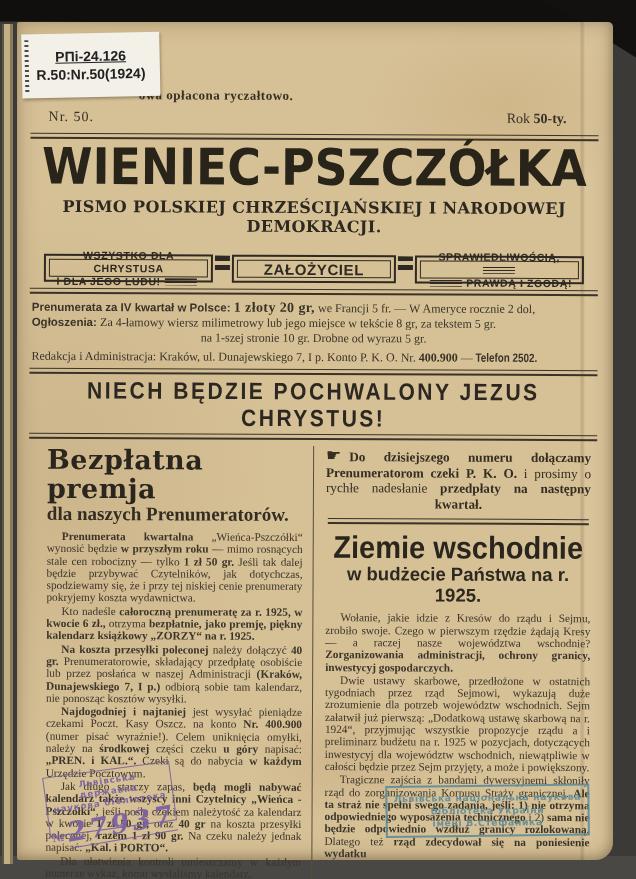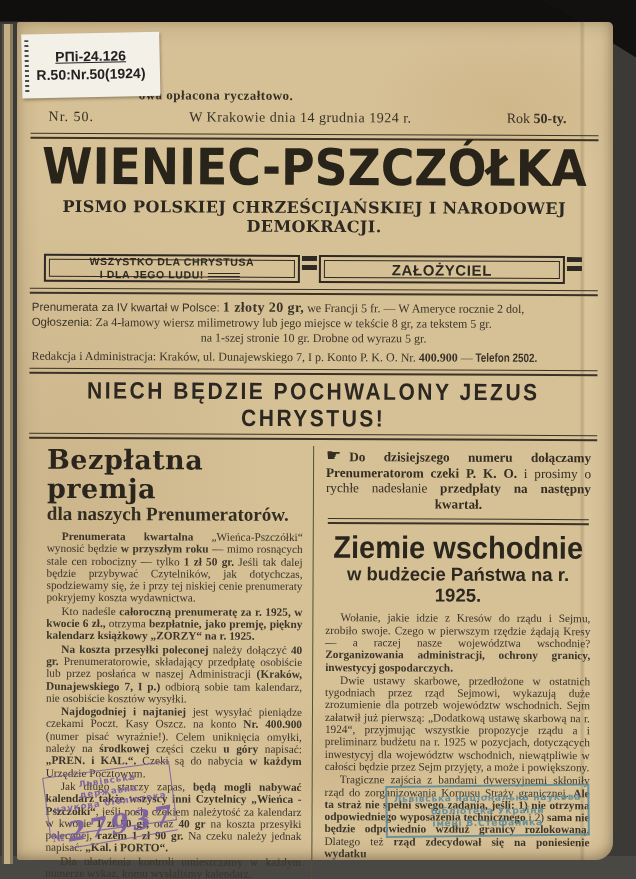--- a/index.html
+++ b/index.html
@@ -53,21 +53,21 @@
   .connector{width:15px;align-self:center;height:15px;margin:0 2px;background:linear-gradient(#2e2922 0 5px,transparent 5px 9px,#2e2922 9px 14px,transparent 14px 100%);}
   .lines3{display:inline-block;width:32px;height:7px;margin:0 4px;vertical-align:middle;background:repeating-linear-gradient(#2e2922 0 1.4px, transparent 1.4px 3.2px);}
 
   
   .info{margin:5px 16px 4px 16px;font-size:12px;line-height:15px;color:#3a3428;}
   .info p{margin:0;}
   .info .center{text-align:center;}
   .info .l4{margin-top:4px;}
   .b{font-weight:bold;}
   .xb{font-weight:bold;font-size:14px;letter-spacing:.4px;}
-  .bs{font-family:"Liberation Sans",sans-serif;font-weight:normal;font-size:11.5px;}
+  .bs{font-family:"Liberation Sans",sans-serif;font-weight:bold;font-size:11.5px;}
   .cb{font-family:"Liberation Sans",sans-serif;font-weight:bold;display:inline-block;transform:scaleX(.82);transform-origin:left;}
 
   .banner{text-align:center;font-family:"Liberation Sans",sans-serif;font-weight:bold;font-size:21px;letter-spacing:2.5px;color:#2c2720;margin:6px 0 5px;transform:scaleY(1.12);}
 
   
   .cols{display:flex;margin:6px 14px 0 14px;min-height:398px;}
   .col{width:50%;box-sizing:border-box;}
   .col.left{padding:0 10px 0 18px;}
   .col.right{border-left:1px solid #564e3c;padding:2px 6px 0 12px;}
   .col p{margin:0;font-size:11.3px;line-height:12.3px;text-align:justify;text-indent:15px;color:#3b352a;}
@@ -104,40 +104,43 @@
     <div class="content">
 
       <div class="header-zone">
         <div class="lib-label">
           <div class="lib-line1">РПі-24.126</div>
           <div class="lib-line2">R.50:Nr.50(1924)</div>
         </div>
         <div class="postal">owa opłacona ryczałtowo.</div>
         <div class="issue-row">
           <span class="issue-no">Nr. 50.</span>
-          <span class="dateline">W Krakowie dnia 14 grudnia 1924 r.</span>
           <span class="rok"><span>Rok</span>&nbsp;<b>50-ty.</b></span>
         </div>
       </div>
 
       <div class="rule"></div>
 
       <h1 class="masthead">WIENIEC-PSZCZÓŁKA</h1>
       <div class="mast-sub">PISMO POLSKIEJ CHRZEŚCIJAŃSKIEJ I NARODOWEJ DEMOKRACJI.</div>
 
       <div class="boxes-row">
         <div class="mbox mbox1">
           <div class="bx1">WSZYSTKO DLA CHRYSTUSA</div>
           <div class="bx2"><span>I DLA JEGO LUDU!</span><span class="lines3"></span></div>
         </div>
         <div class="connector"></div>
         <div class="mbox mbox2">
           <div class="bx1">ZAŁOŻYCIEL</div>
         </div>
         <div class="connector"></div>
+        <div class="mbox mbox3">
+          <div class="bx1"><span>SPRAWIEDLIWOŚCIĄ,</span><span class="lines3"></span></div>
+          <div class="bx2"><span class="lines3"></span><span>PRAWDĄ I ZGODĄ!</span></div>
+        </div>
       </div>
 
       <div class="rule"></div>
 
       <div class="info">
         <p><span class="bs">Prenumerata za IV kwartał w Polsce: </span><span class="xb">1 złoty 20 gr,</span><span> we Francji 5 fr. — W Ameryce rocznie 2 dol,</span></p>
         <p><span class="bs">Ogłoszenia: </span><span>Za 4-łamowy wiersz milimetrowy lub jego miejsce w tekście 8 gr, za tekstem 5 gr.</span></p>
         <p class="center"><span>na 1-szej stronie 10 gr. Drobne od wyrazu 5 gr.</span></p>
         <p class="l4"><span>Redakcja i Administracja: Kraków, ul. Dunajewskiego 7, I p. Konto P. K. O. Nr. </span><span class="b">400.900</span><span> — </span><span class="cb">Telefon 2502.</span></p>
       </div>
@@ -146,21 +149,21 @@
       <div class="banner">NIECH BĘDZIE POCHWALONY JEZUS CHRYSTUS!</div>
       <div class="rule"></div>
 
       <div class="cols">
 
         <div class="col left">
           <h2 class="serif-title">Bezpłatna premja</h2>
           <h3 class="serif-sub">dla naszych Prenumeratorów.</h3>
           <p><span class="b">Prenumerata kwartalna </span><span>„Wieńca-Pszczółki“ wynosić będzie </span><span class="b">w przyszłym roku</span><span> — mimo rosnących stale cen robocizny — tylko </span><span class="b">1 zł 50 gr.</span><span> Jeśli tak dalej będzie przybywać Czytelników, jak dotychczas, spodziewamy się, że i przy tej niskiej cenie prenumeraty pokryjemy koszta wydawnictwa.</span></p>
           <p><span>Kto nadeśle </span><span class="b">całoroczną prenumeratę za r. 1925,</span><span> </span><span class="b">w kwocie 6 zł.,</span><span> otrzyma </span><span class="b">bezpłatnie, jako premję,</span><span> </span><span class="b">piękny kalendarz książkowy „ZORZY“ na r. 1925.</span></p>
-          <p><span class="b">Na koszta przesyłki poleconej</span><span> należy dołączyć </span><span class="b">40 gr.</span><span> Prenumeratorowie, składający przedpłatę osobiście lub przez posłańca w naszej Administracji </span><span class="b">(Kraków, Dunajewskiego 7, I p.)</span><span> odbiorą sobie tam kalendarz, nie osobiście kosztów wysyłki.</span></p>
+          <p><span class="b">Na koszta przesyłki poleconej</span><span> należy dołączyć </span><span class="b">40 gr.</span><span> Prenumeratorowie, składający przedpłatę osobiście lub przez posłańca w naszej Administracji </span><span class="b">(Kraków, Dunajewskiego 7, I p.)</span><span> odbiorą sobie tam kalendarz, nie ponosząc kosztów wysyłki.</span></p>
           <p><span class="b">Najdogodniej i najtaniej</span><span> jest wysyłać pieniądze czekami Poczt. Kasy Oszcz. na konto </span><span class="b">Nr. 400.900</span><span> (numer pisać wyraźnie!). Celem uniknięcia omyłki, należy na </span><span class="b">środkowej</span><span> części czeku </span><span class="b">u góry</span><span> napisać: </span><span class="b">„PREN. i KAL.“.</span><span> Czeki są do nabycia </span><span class="b">w każdym</span><span> Urzędzie Pocztowym.</span></p>
           <p><span>Jak długo starczy zapas, </span><span class="b">będą mogli nabywać kalendarz także wszyscy inni Czytelnicy „Wieńca - Pszczółki“</span><span>, jeśli poślą czekiem należytość za kalendarz w kwocie </span><span class="b">1 zł 50 gr,</span><span> oraz </span><span class="b">40 gr</span><span> na koszta przesyłki poleconej, </span><span class="b">razem 1 zł 90 gr.</span><span> Na czeku należy jednak napisać: </span><span class="b">„Kal. i PORTO“.</span></p>
           <p><span>Dla ułatwienia kontroli umieszczamy w każdym numerze wykaz, komu wysłaliśmy kalendarz.</span></p>
 
         </div>
 
         <div class="col right">
           <p class="notice"><span class="hand">☛</span><span><span class="b">Do dzisiejszego numeru dołączamy Prenumeratorom czeki P. K. O.</span><span> i prosimy o rychłe nadesłanie </span><span class="b">przedpłaty na następny kwartał.</span></span></p>
           <div class="rule mid"></div>
           <h2 class="sans-title">Ziemie wschodnie</h2>

